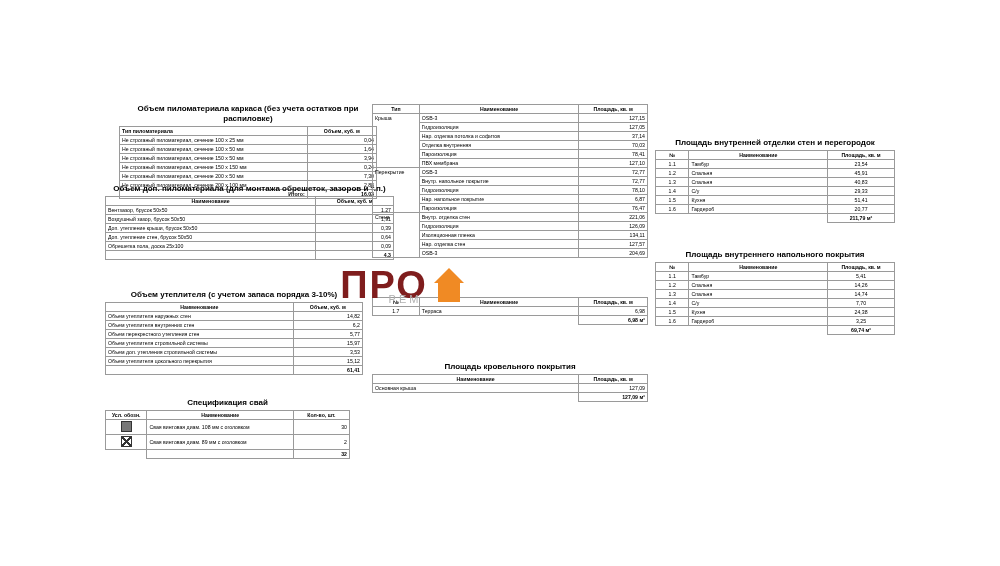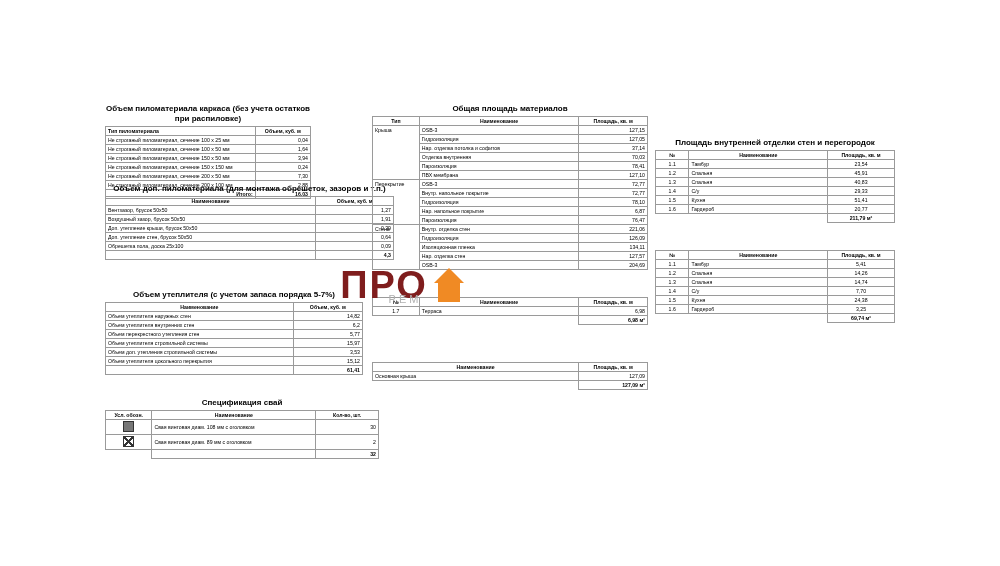--- a/index.html
+++ b/index.html
@@ -56,21 +56,21 @@
   .wm-sub{
     position:absolute;left:50%;transform:translateX(-50%);top:38px;
     font-size:11px;color:#b0b0b0;letter-spacing:3px;
   }
 </style>
 </head>
 <body>
 
 <div class="sheet">
 
-  <div class="block" style="left:105px;top:104px;width:206px;">
+  <div class="block" style="left:119px;top:104px;width:258px;">
     <div class="title">Объем пиломатериала каркаса (без учета остатков при распиловке)</div>
     <table>
       <colgroup>
           <col style="width:73%">
           <col style="width:27%">
         </colgroup>
       <tbody>
           <tr>
         <th class="l">Тип пиломатериала</th>
         <th class="c">Объем, куб. м</th>
@@ -141,21 +141,21 @@
           </tr>
       <tr class="total">
         <td class="r b"></td>
         <td class="r b">4,3</td>
       </tr>
     </tbody>
       </table>
   </div>
 
   <div class="block" style="left:105px;top:290px;width:258px;">
-    <div class="title">Объем утеплителя (с учетом запаса порядка 5-7%)</div>
+    <div class="title">Объем утеплителя (с учетом запаса порядка 3-10%)</div>
     <table>
       <colgroup>
           <col style="width:73%">
           <col style="width:27%">
         </colgroup>
       <tbody>
           <tr>
         <th class="c">Наименование</th>
         <th class="c">Объем, куб. м</th>
       </tr>
@@ -184,21 +184,21 @@
             <td class="r">15,12</td>
           </tr>
       <tr class="total">
         <td class="r b"></td>
         <td class="r b">61,41</td>
       </tr>
     </tbody>
       </table>
   </div>
 
-  <div class="block" style="left:105px;top:398px;width:274px;">
+  <div class="block" style="left:105px;top:398px;width:245px;">
     <div class="title">Спецификация свай</div>
     <table>
       <colgroup>
           <col style="width:17%">
           <col style="width:60%">
           <col style="width:23%">
         </colgroup>
       <tbody>
           <tr>
         <th class="c">Усл. обозн.</th>
@@ -224,21 +224,20 @@
       <tr class="total">
         <td class="nb"></td>
         <td class="r b"></td>
         <td class="r b">32</td>
       </tr>
     </tbody>
       </table>
   </div>
 
   <div class="block" style="left:372px;top:104px;width:276px;">
-    <div class="title">Общая площадь материалов</div>
     <table>
       <colgroup>
           <col style="width:17%">
           <col style="width:58%">
           <col style="width:25%">
         </colgroup>
       <tbody>
           <tr>
         <th class="c">Тип</th>
         <th class="c">Наименование</th>
@@ -339,20 +338,21 @@
       <tr class="total">
         <td class="nb"></td>
         <td class="nb"></td>
         <td class="r b">6,98 м²</td>
       </tr>
     </tbody>
       </table>
   </div>
 
   <div class="block" style="left:372px;top:362px;width:276px;">
+    <div class="title">Площадь кровельного покрытия</div>
     <table>
       <colgroup>
           <col style="width:75%">
           <col style="width:25%">
         </colgroup>
       <tbody>
           <tr>
         <th class="c">Наименование</th>
         <th class="c">Площадь, кв. м</th>
       </tr>
@@ -415,20 +415,21 @@
       <tr class="total">
         <td class="nb"></td>
         <td class="nb"></td>
         <td class="c b">211,79 м²</td>
       </tr>
     </tbody>
       </table>
   </div>
 
   <div class="block" style="left:655px;top:250px;width:240px;">
+    <div class="title">Площадь внутреннего напольного покрытия</div>
     <table>
       <colgroup>
           <col style="width:14%">
           <col style="width:58%">
           <col style="width:28%">
         </colgroup>
       <tbody>
           <tr>
         <th class="c">№</th>
         <th class="c">Наименование</th>

